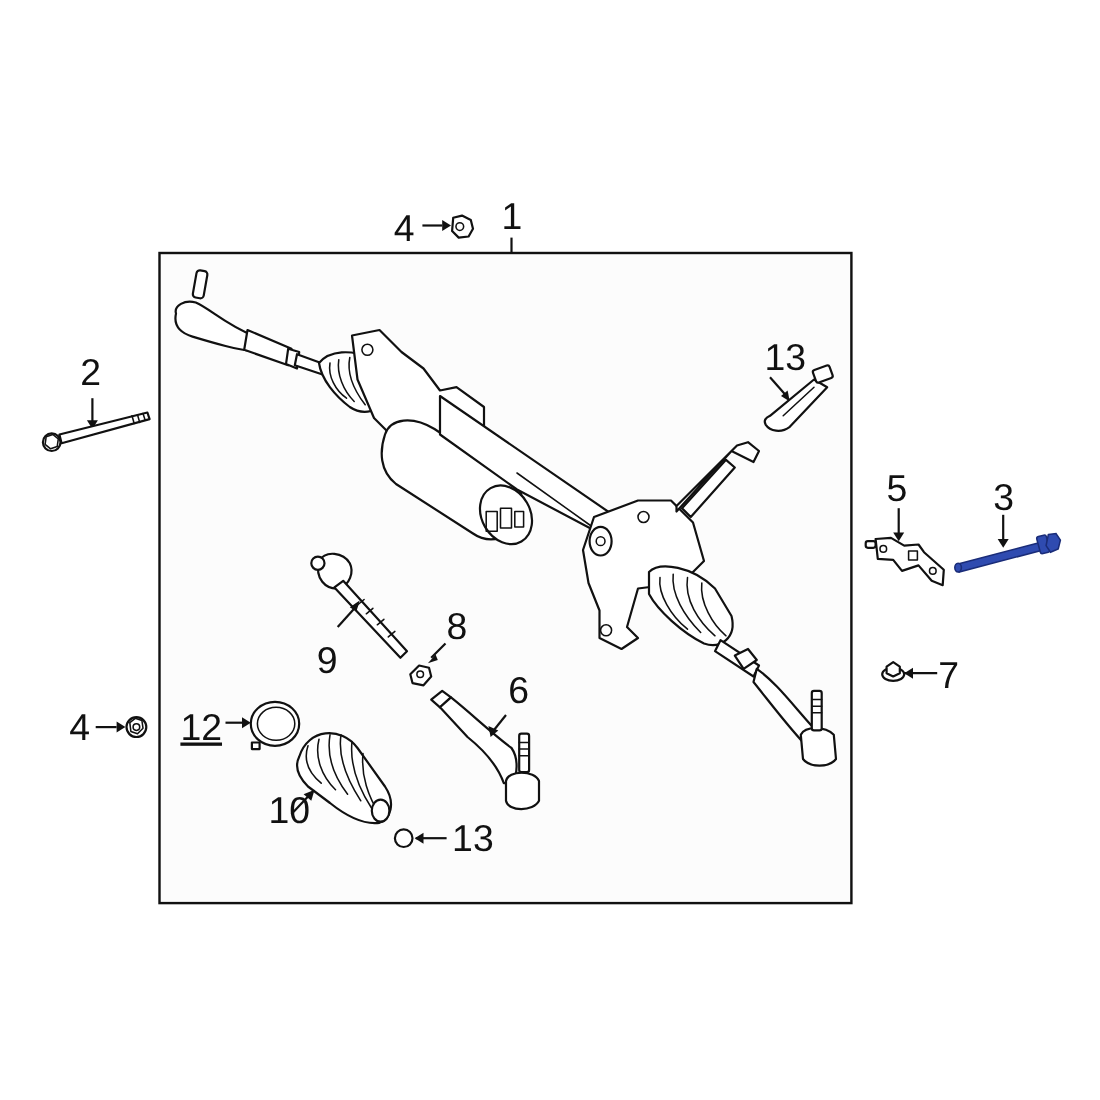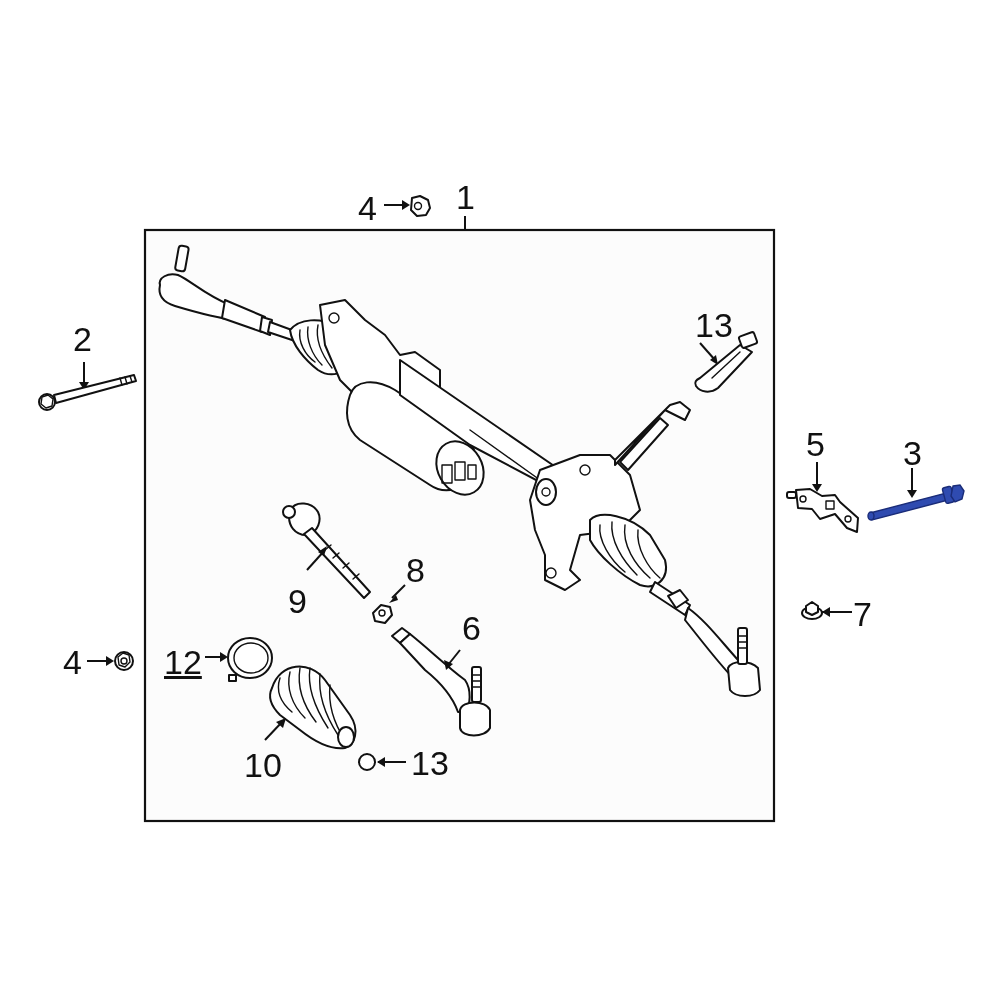--- a/index.html
+++ b/index.html
@@ -184,17 +184,17 @@
   <div class="callout" style="left:456px;top:180px;">1</div>
   <div class="callout" style="left:73px;top:322px;">2</div>
   <div class="callout" style="left:903px;top:436px;">3</div>
   <div class="callout" style="left:358px;top:191px;">4</div>
   <div class="callout" style="left:63px;top:645px;">4</div>
   <div class="callout" style="left:806px;top:427px;">5</div>
   <div class="callout" style="left:462px;top:611px;">6</div>
   <div class="callout" style="left:853px;top:597px;">7</div>
   <div class="callout" style="left:406px;top:553px;">8</div>
   <div class="callout" style="left:288px;top:584px;">9</div>
-  <div class="callout" style="left:244px;top:748px;">10</div>
+  <div class="callout" style="left:244px;top:720px;">10</div>
   <div class="callout" style="left:411px;top:746px;">13</div>
   <div class="callout" style="left:164px;top:645px;text-decoration:underline;">12</div>
   <div class="callout" style="left:695px;top:308px;">13</div>
 </div>
 
 </body></html>

